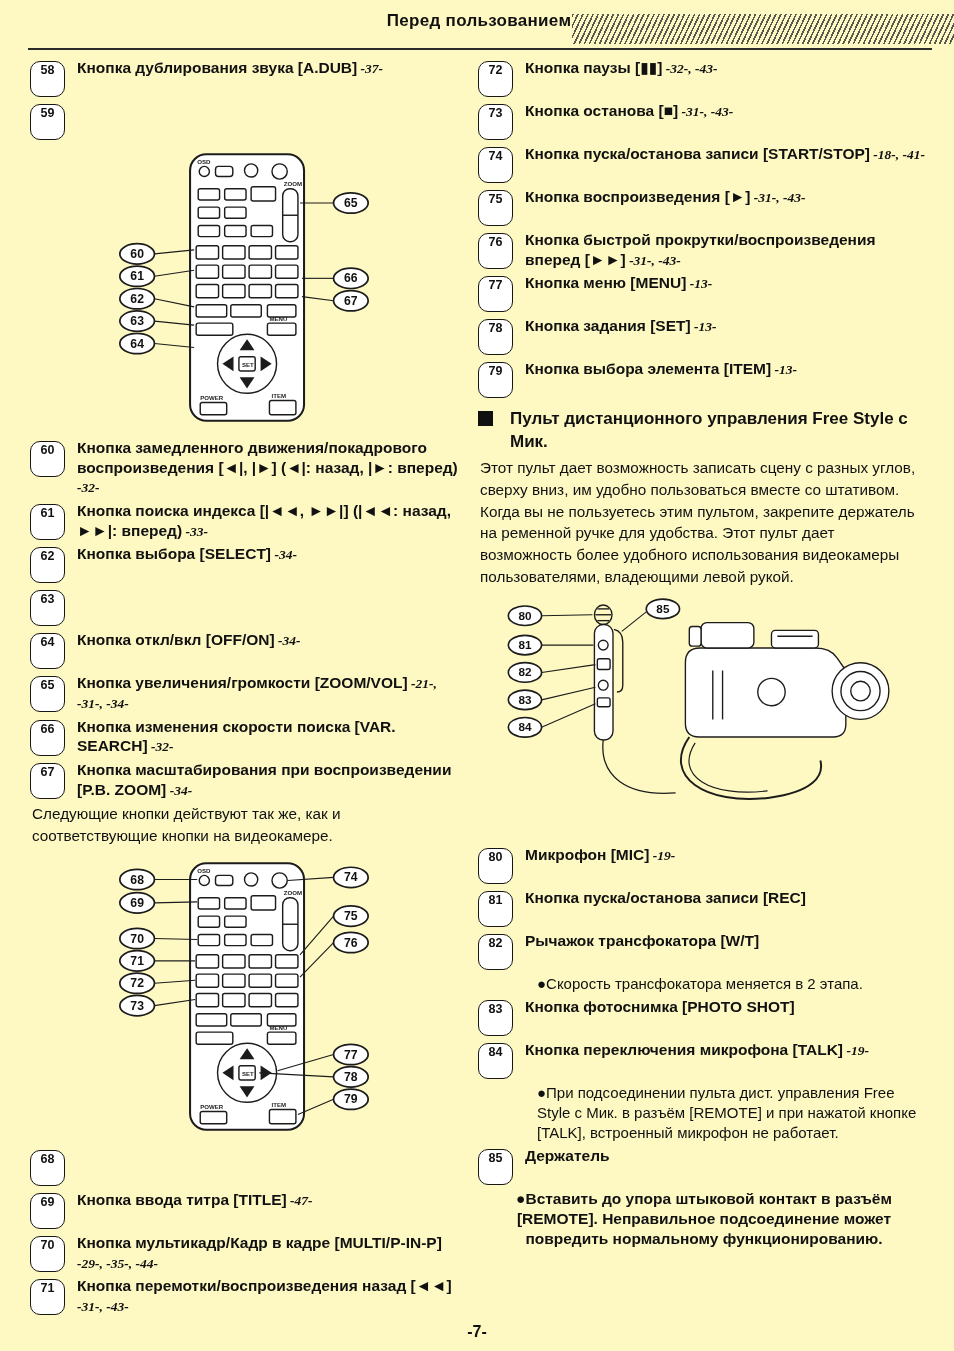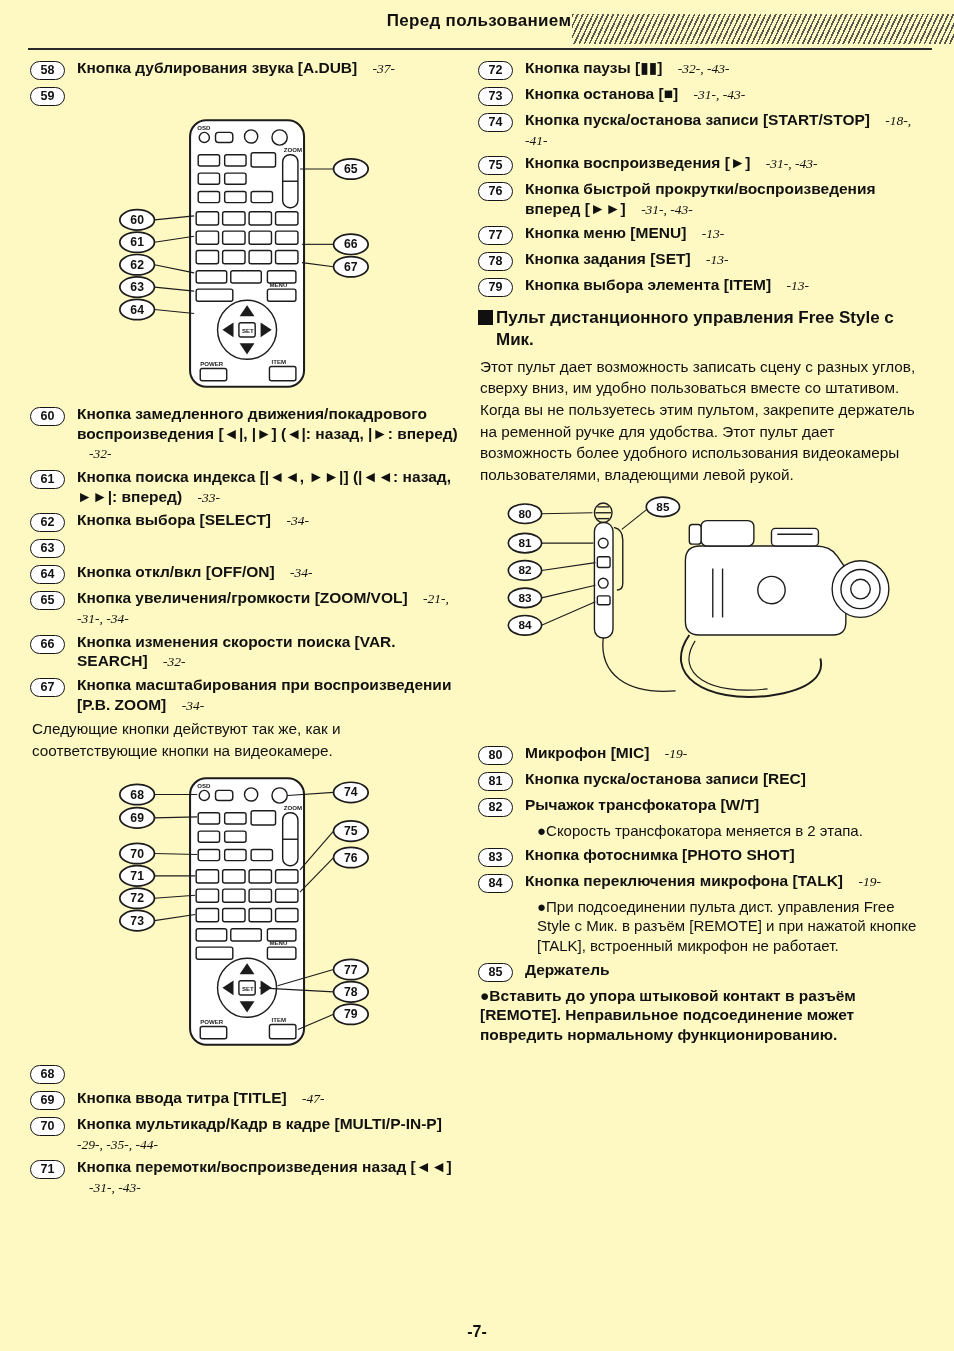--- a/index.html
+++ b/index.html
@@ -32,42 +32,41 @@
   .col-right { flex: 1; }
 
   
   .item {
     display: flex; align-items: flex-start;
     font-size: 15.5px; font-weight: bold; line-height: 1.27;
     margin: 2px 0 4px 0;
   }
   .badge-wrap { flex: 0 0 47px; padding-top: 1px; }
   .num-badge {
-    display: inline-block; min-width: 35px; padding: 0 3px; height: 19px;
+    display: inline-block; min-width: 35px; padding: 0 3px; height: 36px;
     border: 1.8px solid #161616; border-radius: 10px;
     text-align: center; font-size: 12.5px; font-weight: bold; line-height: 16px;
     background: #fff;
   }
   .item-text { flex: 1; }
   .seg-b { font-weight: bold; }
   .seg-n { font-weight: normal; font-size: 15px; }
   .seg-i {
-    font-weight: normal; font-style: italic; font-size: 13.5px;
+    font-weight: bold; font-style: italic; font-size: 13.5px;
     font-family: "Liberation Serif", "DejaVu Serif", serif;
-    padding-left: 12px;
   }
   .item.sub  { padding-left: 59px; margin-top: 0; }
-  .item.note { padding-left: 2px; }
+  .item.note { padding-left: 2px; text-align: center; }
 
   .body-text {
     font-size: 15.3px; font-weight: normal; line-height: 1.42;
     margin: 4px 0 6px 2px;
   }
   .section-head {
-    display: flex; gap: 3px; font-size: 17px; font-weight: bold;
+    display: flex; gap: 17px; font-size: 17px; font-weight: bold;
     line-height: 1.32; margin: 10px 0 4px 0;
   }
   .section-square { flex: 0 0 15px; width: 15px; height: 15px; background: #101010; margin-top: 3px; }
 
   .diagram { display: block; margin: 4px auto 6px auto; }
   .co   { fill: #fff; stroke: #1c1c1c; stroke-width: 1.7; }
   .co-t { font-size: 12px; font-weight: bold; fill: #111; text-anchor: middle;
           font-family: "Liberation Sans", "DejaVu Sans", sans-serif; }
   .lead { stroke: #1c1c1c; stroke-width: 1.1; }
   .line-art { stroke: #1c1c1c; fill: none; stroke-width: 1.4; }

